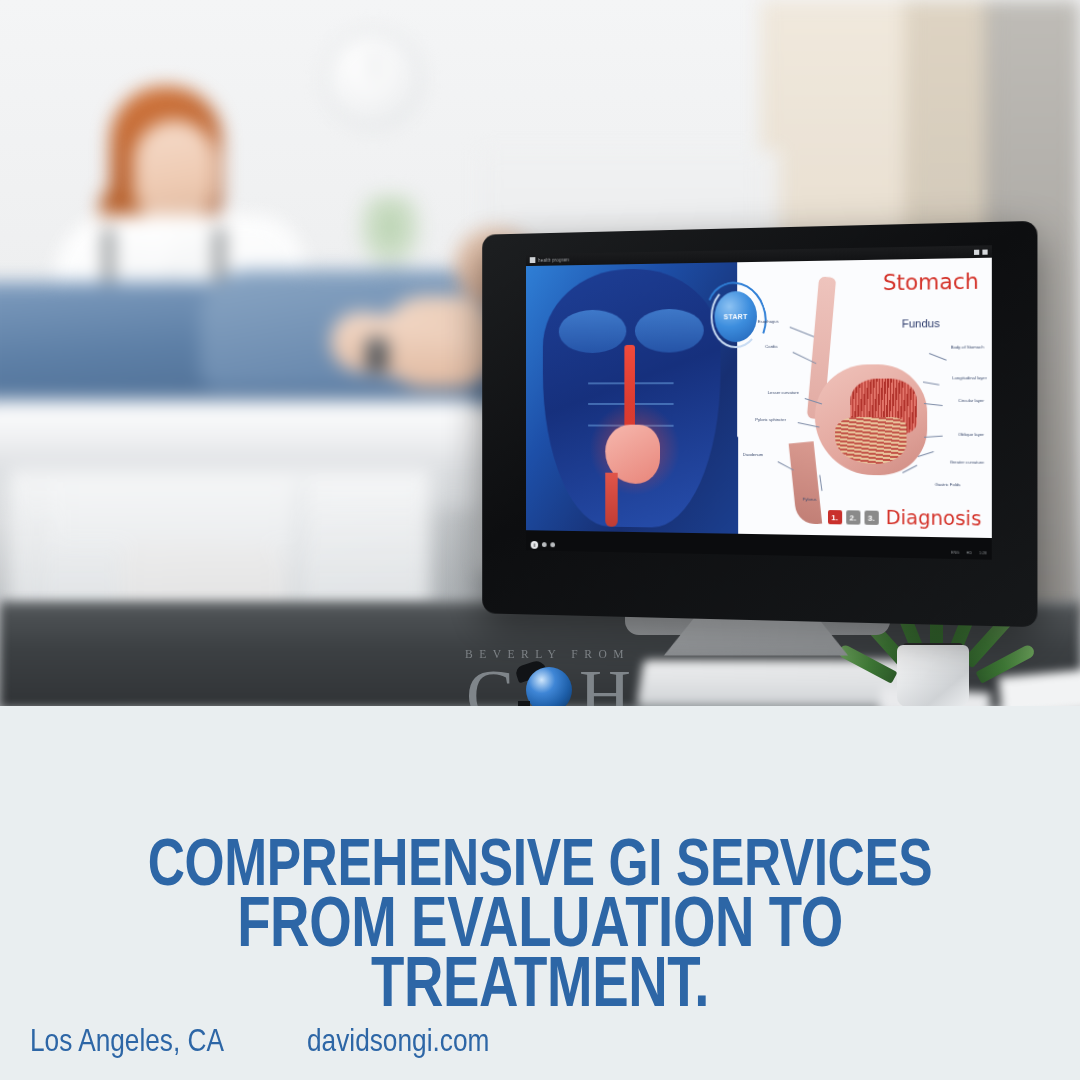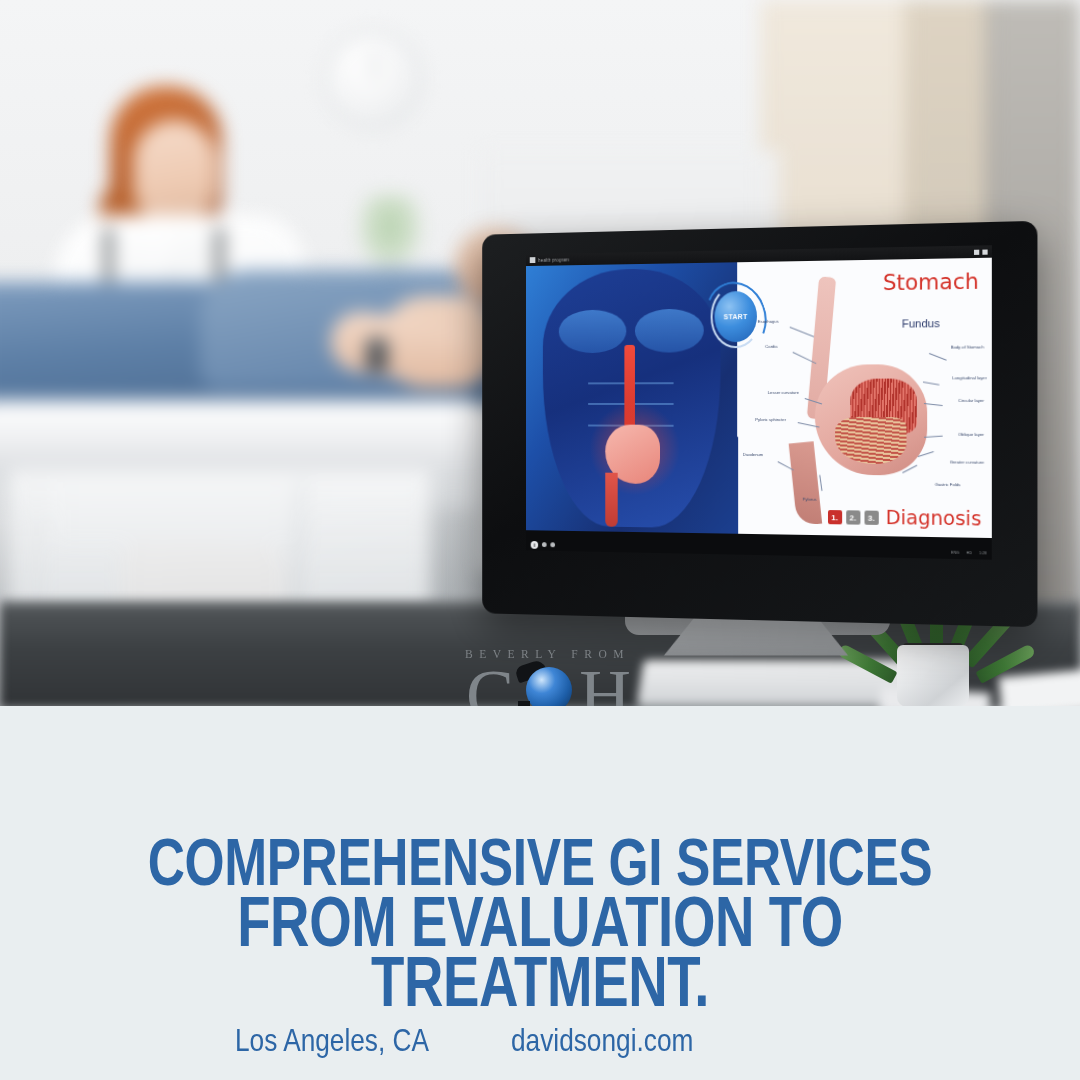--- a/index.html
+++ b/index.html
@@ -251,21 +251,21 @@
     background:#111316; border-radius:0 0 6px 6px; }
 
   
   .lower { position:absolute; left:0; top:706px; width:1080px; height:374px; background:#e9eef0; }
   .headline { position:absolute; left:0; top:126px; width:1080px; text-align:center;
     color:#2d66a6; font-family:"Liberation Sans", sans-serif; font-weight:bold;
     font-size:66px; line-height:60px; letter-spacing:-0.5px;
     transform:scaleX(.78); transform-origin:50% 50%; }
   .headline .l2 { display:block; font-size:70px; }
   .footer { position:absolute; left:0; bottom:10px; width:928px; height:60px;
-    display:flex; align-items:center; justify-content:center; padding:0 30px; }
+    display:flex; align-items:center; justify-content:flex-start; padding:0 30px; }
   .foot-txt { color:#2d66a6; font-size:32px; font-family:"Liberation Sans", sans-serif;
     transform:scaleX(.82); transform-origin:0 50%; }
   .foot-txt.right { transform-origin:100% 50%; }
 </style>
 </head>
 <body>
 
 <div class="canvas">
 
   <div class="photo">

